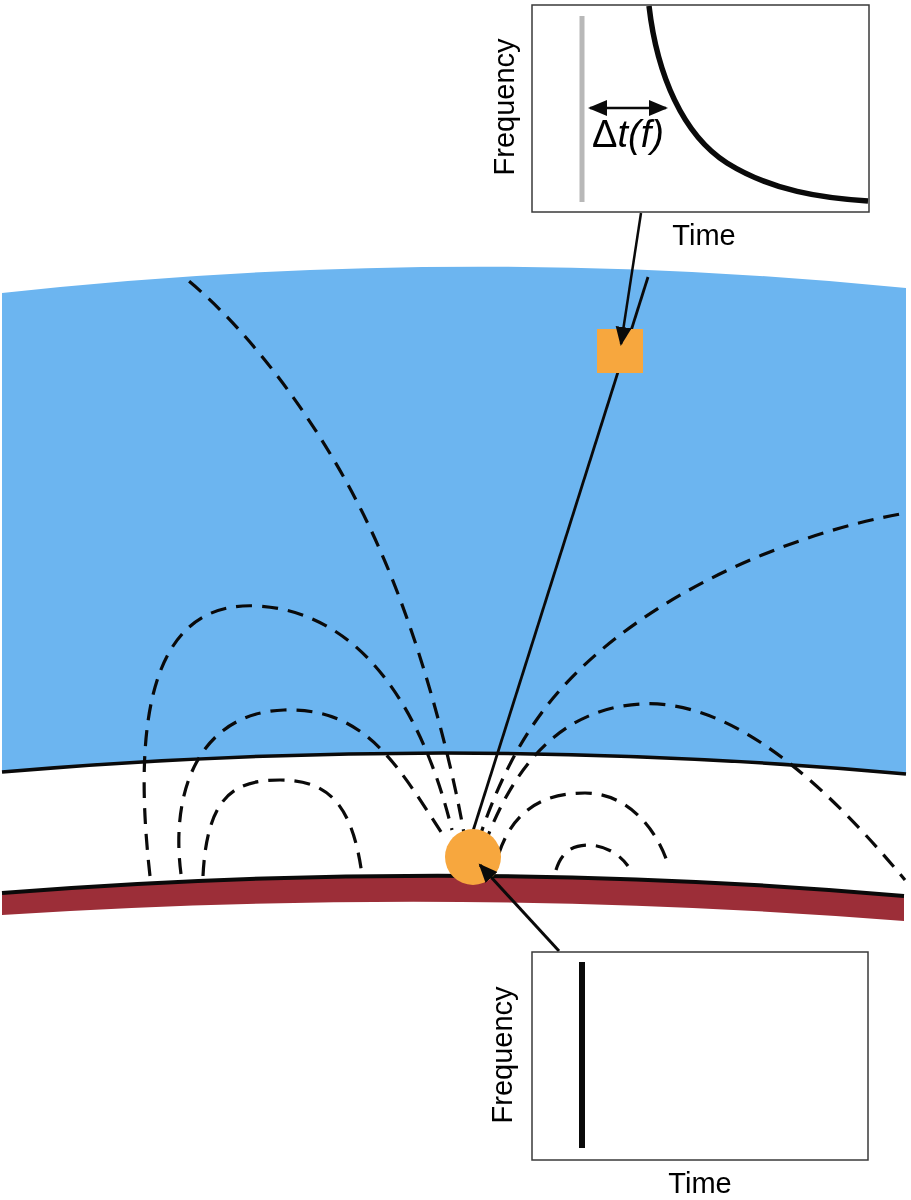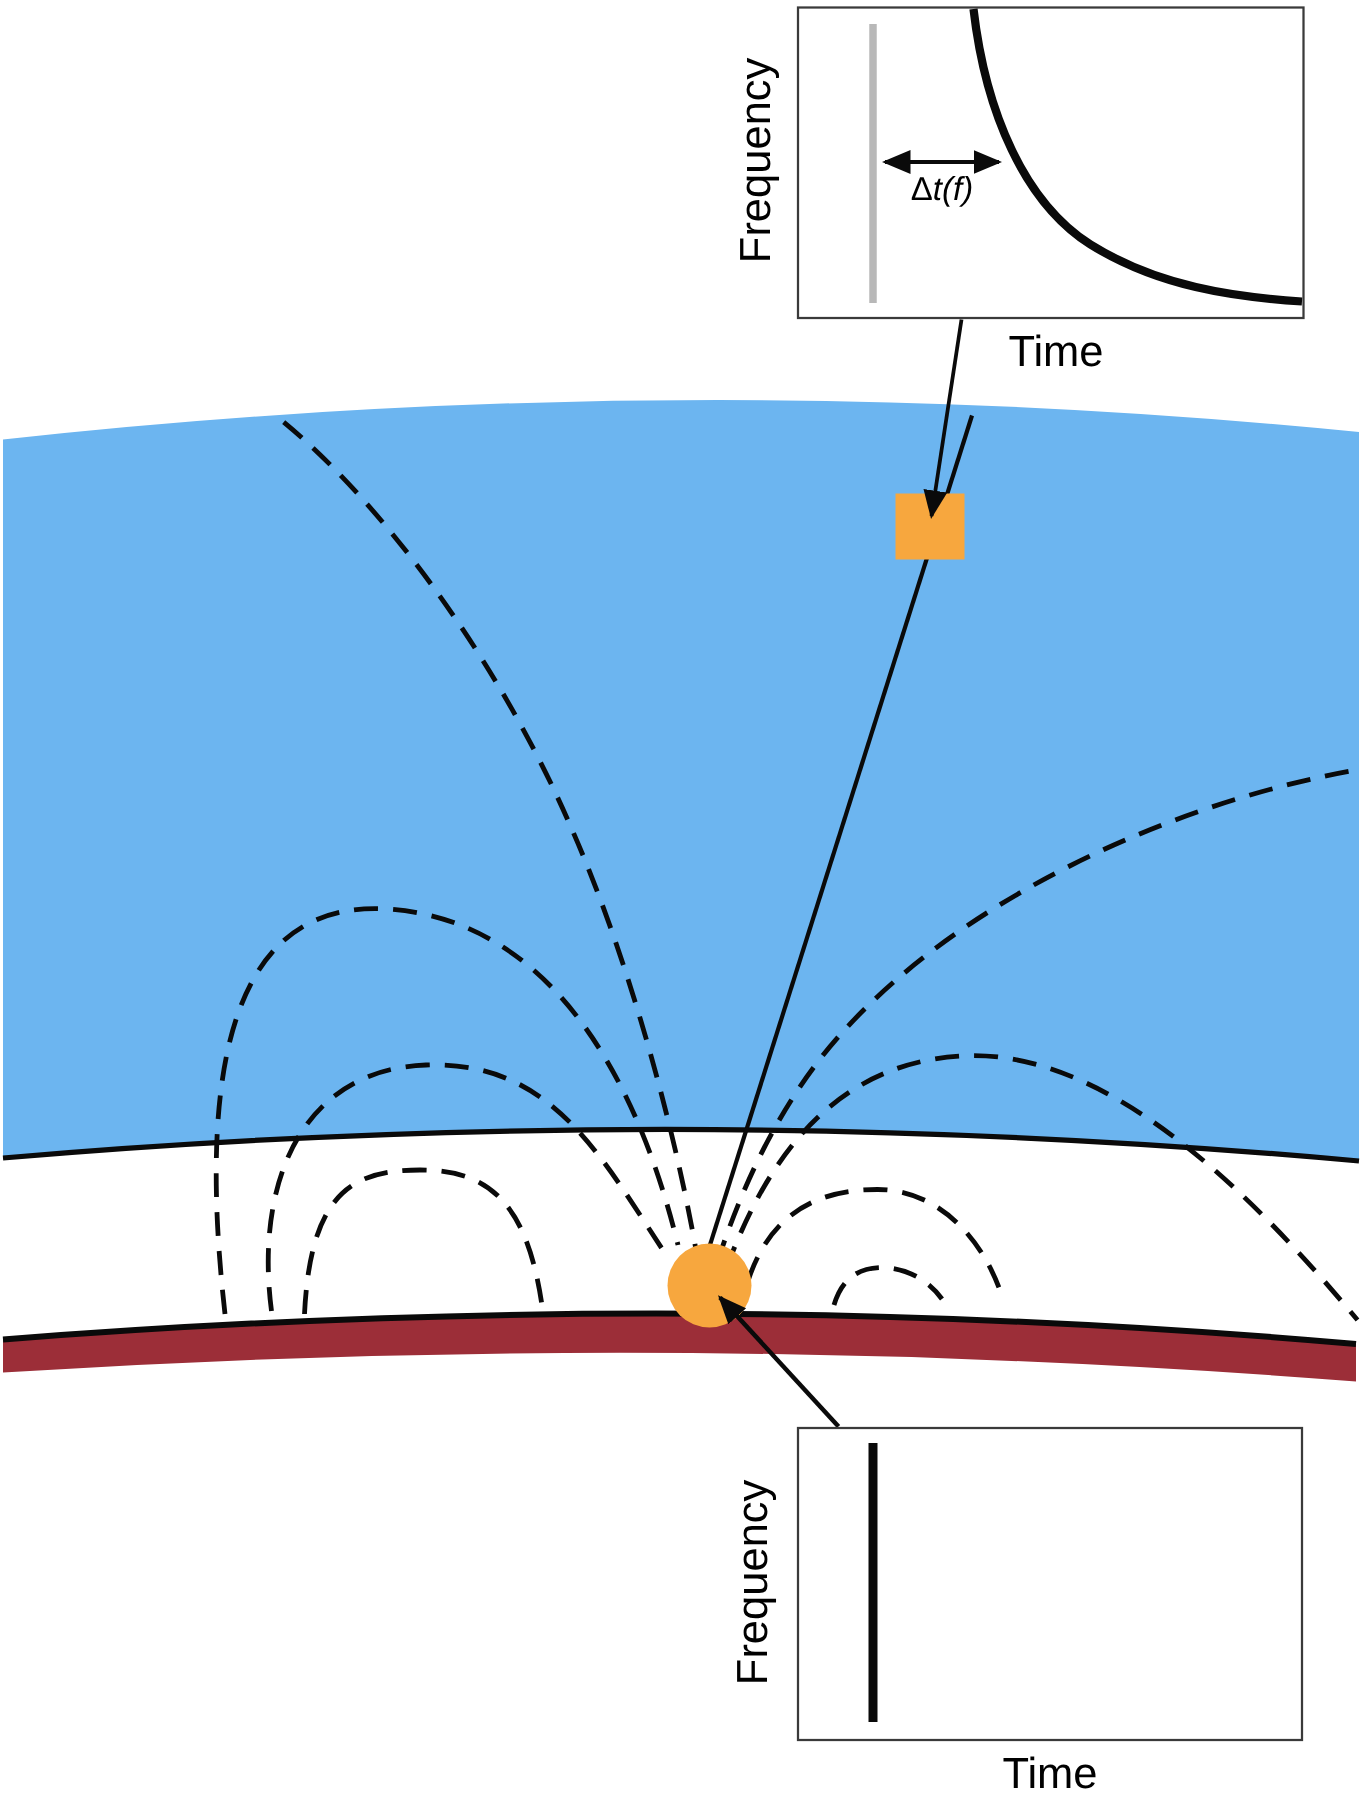--- a/index.html
+++ b/index.html
@@ -14,21 +14,21 @@
   .lbl{
     position:absolute;
     color:#000;
     text-align:center;
     white-space:nowrap;
     line-height:1.1;
     user-select:none;
   }
   .axis-lbl{font-size:29px;}
   .rot{transform:rotate(-90deg);transform-origin:center center;}
-  .delay-lbl{font-size:22px;}
+  .delay-lbl{font-size:38px;}
   .delay-lbl .it{font-style:italic;}
   .fl{fill:none;stroke:#0a0a0a;stroke-width:3.2;stroke-dasharray:16 10;stroke-linecap:butt;}
   .solidln{fill:none;stroke:#0a0a0a;}
 </style>
 </head>
 <body>
 
 <div class="stage">
 
   <svg width="911" height="1200" viewBox="0 0 911 1200">

